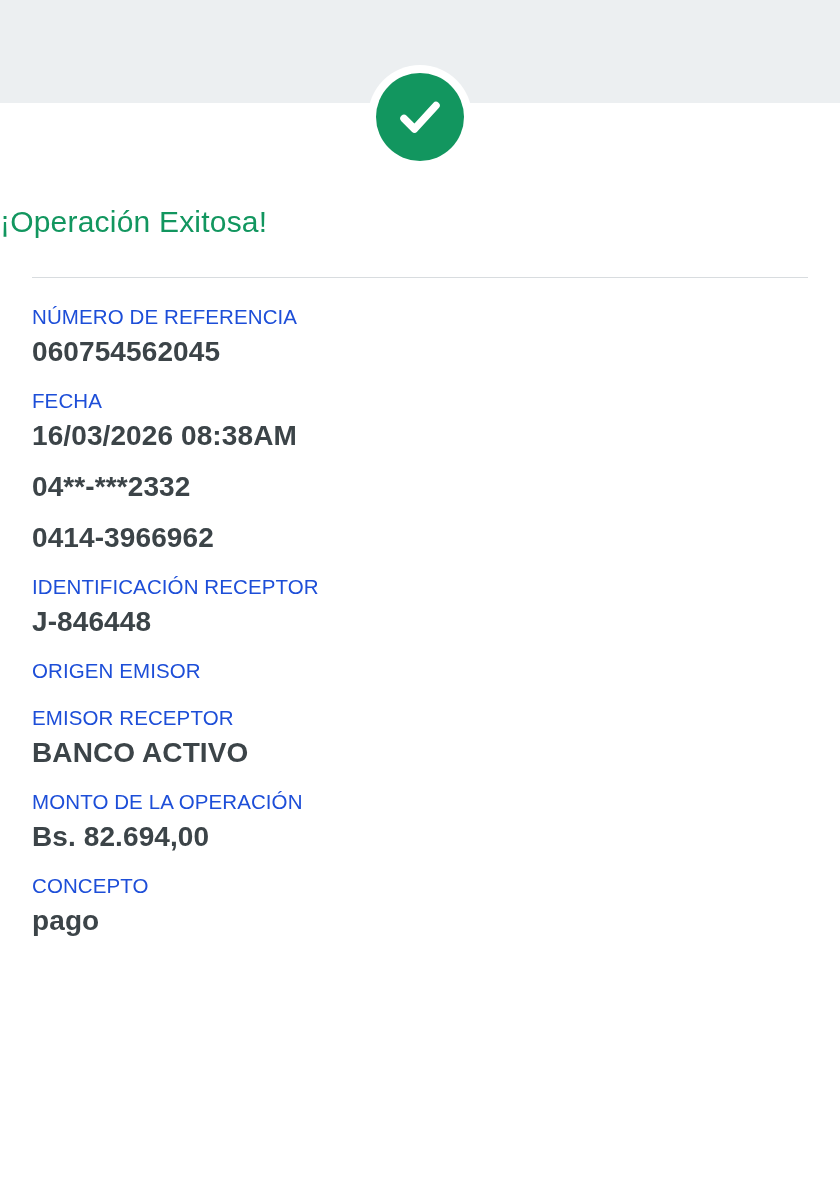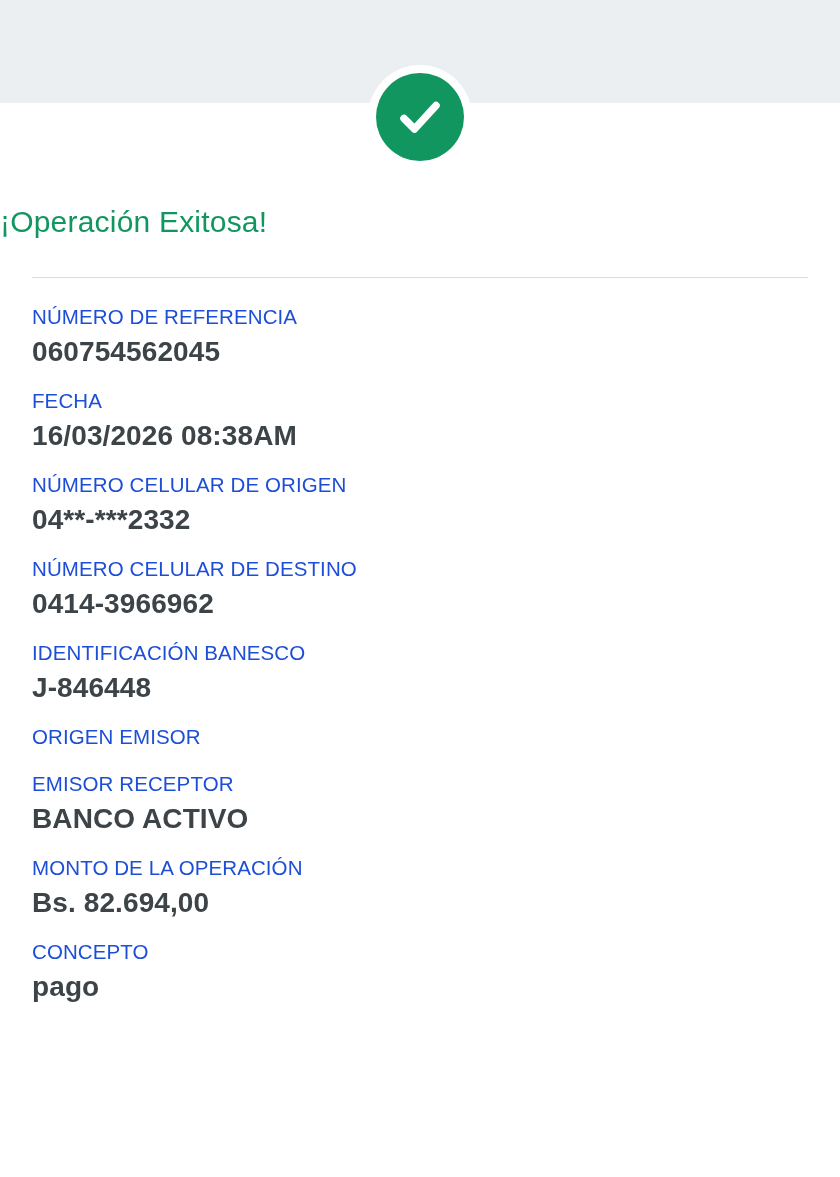--- a/index.html
+++ b/index.html
@@ -123,31 +123,29 @@
       <div class="field-label">NÚMERO DE REFERENCIA</div>
       <div class="field-value">060754562045</div>
     </div>
 
     <div class="field">
       <div class="field-label">FECHA</div>
       <div class="field-value">16/03/2026 08:38AM</div>
     </div>
 
     <div class="field">
-      <div class="field-label">NÚMERO CELULAR DE ORIGEN</div>
       <div class="field-value">04**-***2332</div>
     </div>
 
     <div class="field">
-      <div class="field-label">NÚMERO CELULAR DE DESTINO</div>
       <div class="field-value">0414-3966962</div>
     </div>
 
     <div class="field">
-      <div class="field-label">IDENTIFICACIÓN BANESCO</div>
+      <div class="field-label">IDENTIFICACIÓN RECEPTOR</div>
       <div class="field-value">J-846448</div>
     </div>
 
     <div class="field">
       <div class="field-label">ORIGEN EMISOR</div>
     </div>
 
     <div class="field">
       <div class="field-label">EMISOR RECEPTOR</div>
       <div class="field-value">BANCO ACTIVO</div>

